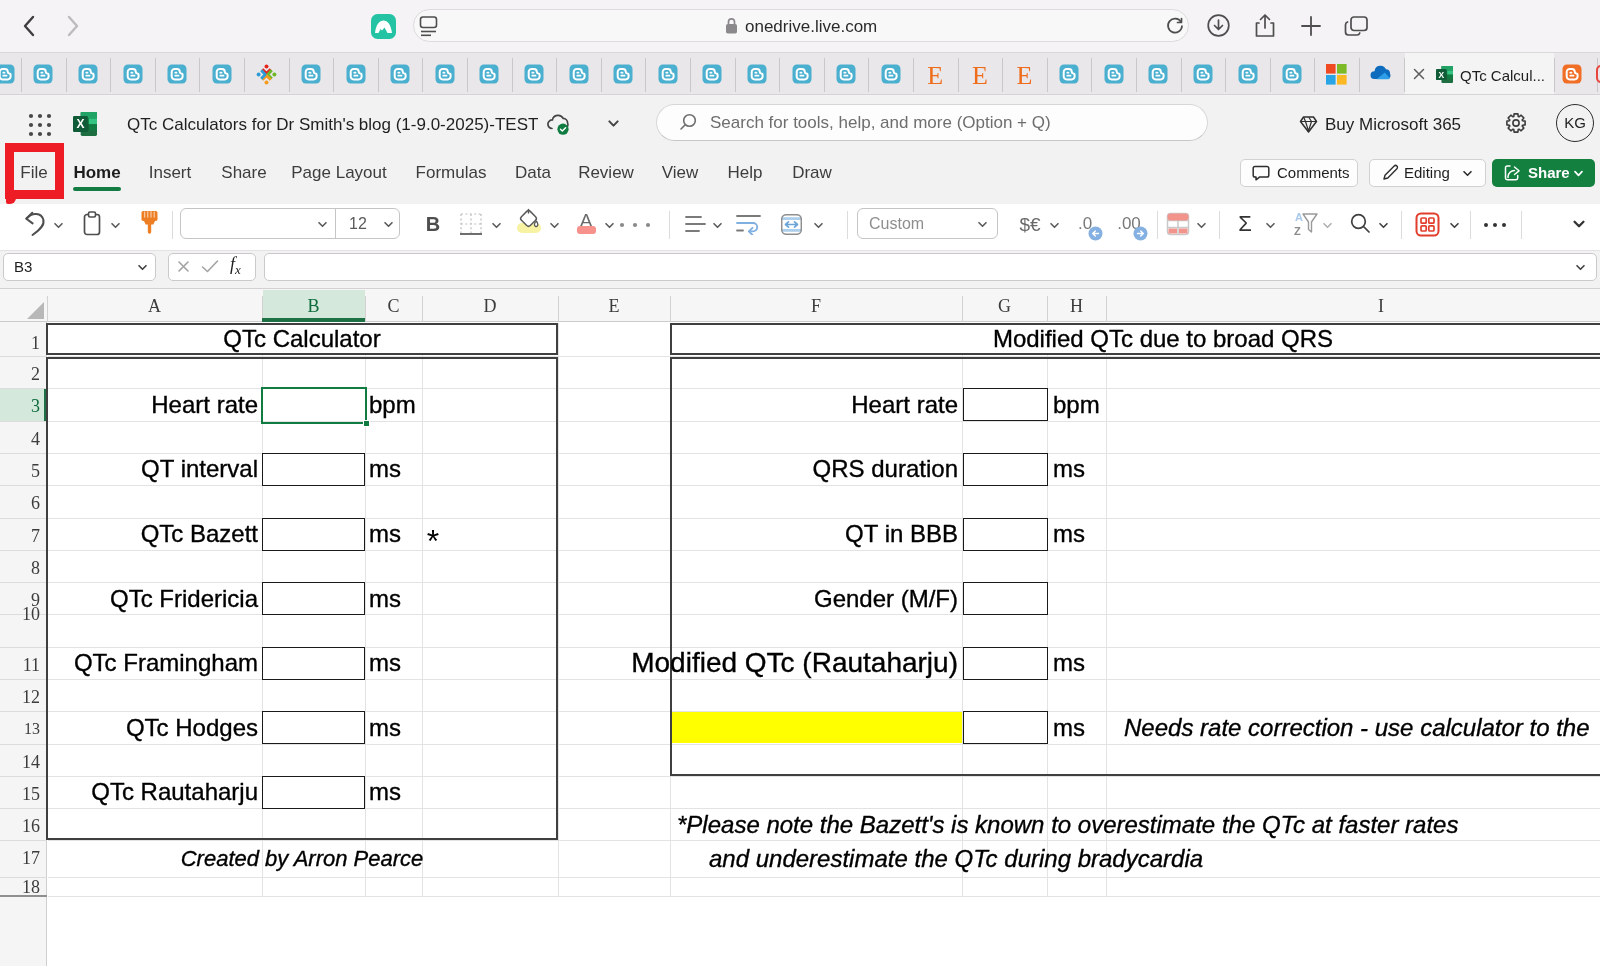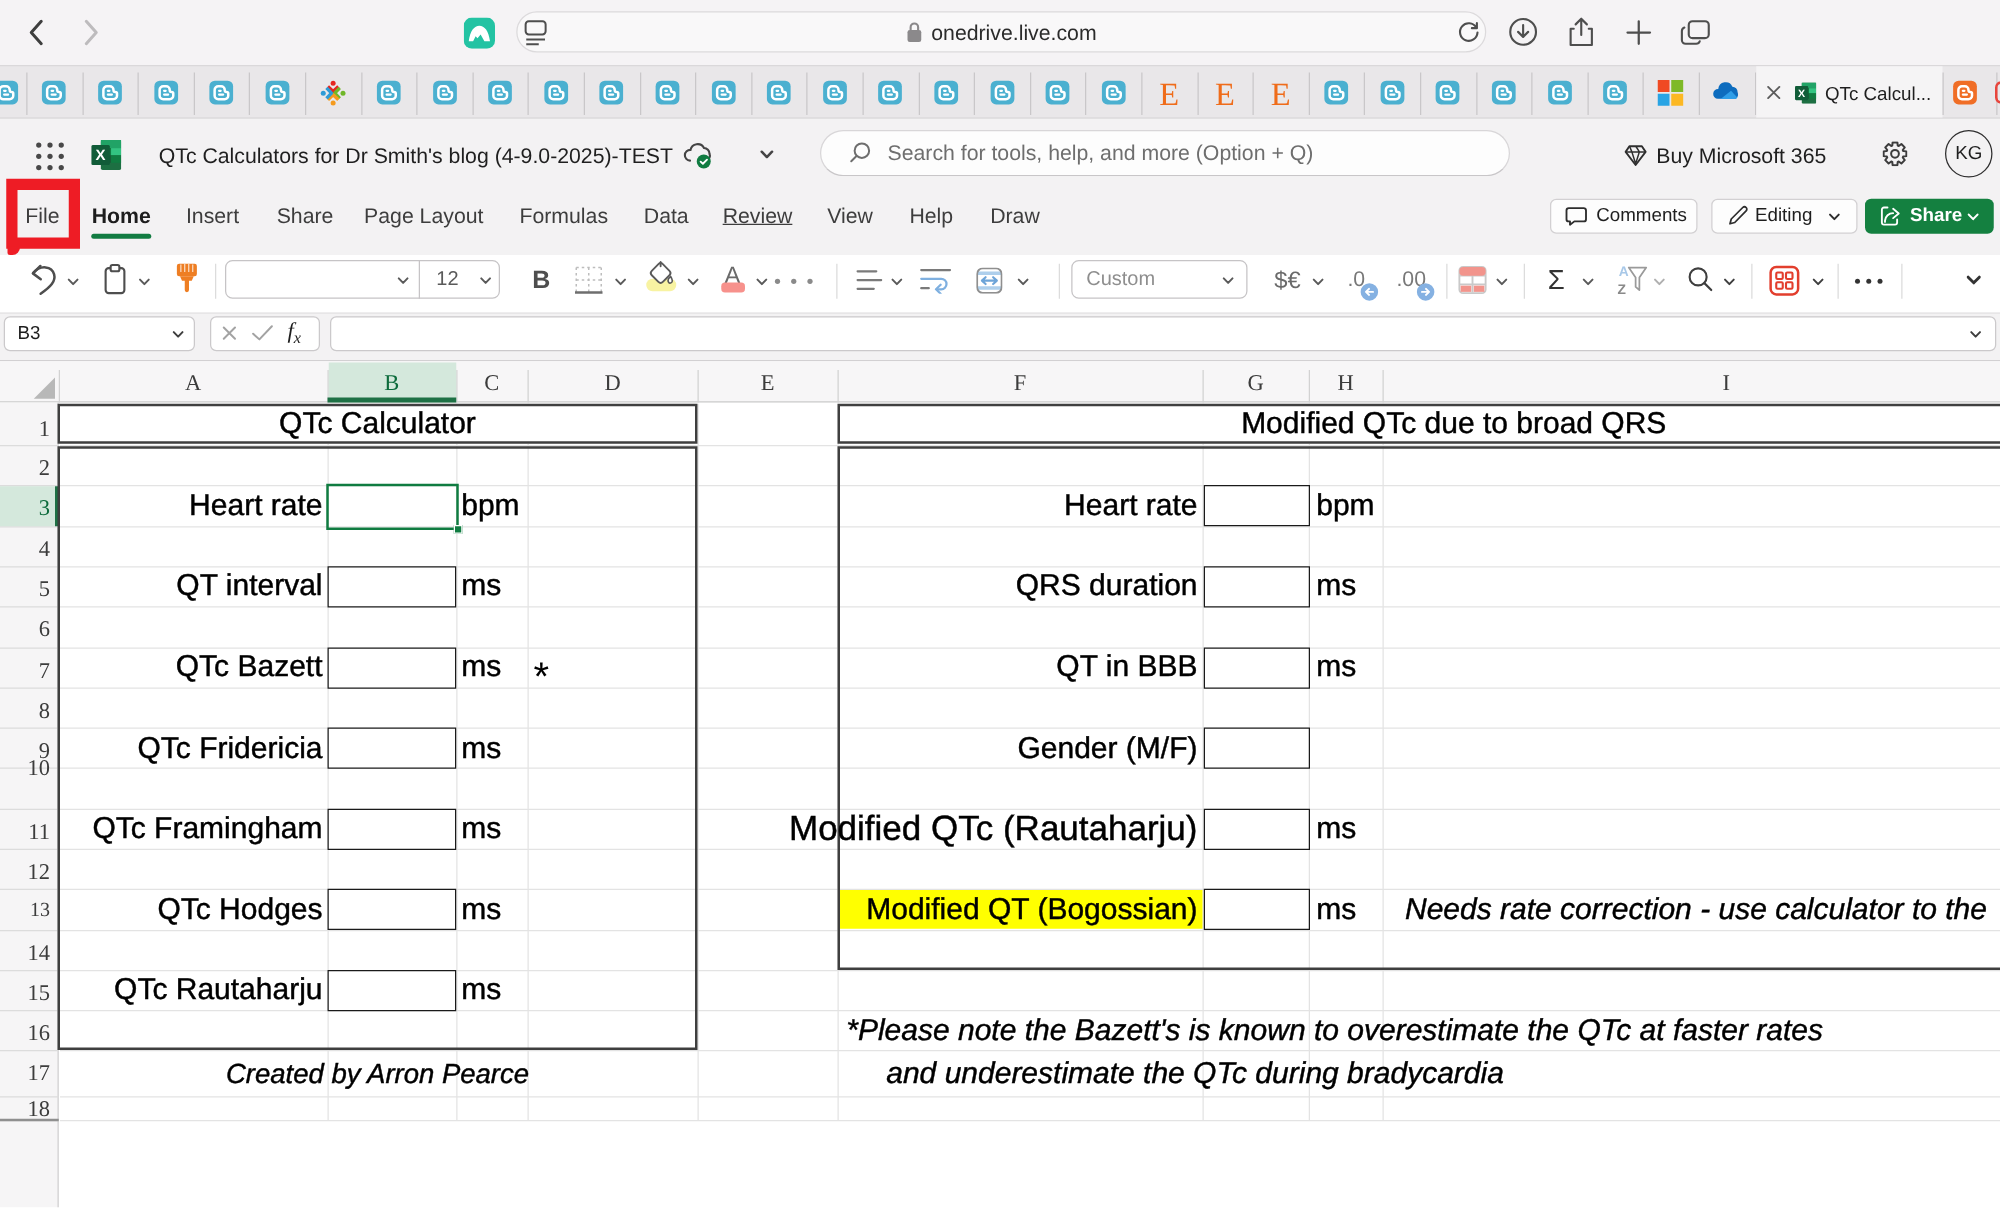--- a/index.html
+++ b/index.html
@@ -300,21 +300,21 @@
 <svg class="ap" style="left:73px;top:112px;" width="24" height="24" viewBox="0 0 24 24">
       <rect x="7.68" y="0" width="16.32" height="24" rx="1.44" fill="#1d6f42"></rect>
       <rect x="7.68" y="0" width="16.32" height="6.48" fill="#21a366"></rect>
       <rect x="7.68" y="6.48" width="8.16" height="5.76" fill="#107c41"></rect>
       <rect x="15.84" y="6.48" width="8.16" height="5.76" fill="#33c481"></rect>
       <rect x="7.68" y="12.24" width="8.16" height="6.0" fill="#185c37"></rect>
       <rect x="15.84" y="12.24" width="8.16" height="6.0" fill="#107c41"></rect>
       <rect x="0" y="4.08" width="14.879999999999999" height="15.84" rx="1.2000000000000002" fill="#115c38"></rect>
       <text x="7.4399999999999995" y="12.0" text-anchor="middle" dominant-baseline="central" font-family="Liberation Sans" font-weight="bold" font-size="12.0" fill="#fff">X</text>
     </svg>
-<div class="ap" style="font-size:17px;color:#1f1f1f;font-weight:400;line-height:27px;height:27px;top:110.5px;white-space:nowrap;left:127px;">QTc Calculators for Dr Smith's blog (4-9.0-2025)-TEST</div>
+<div class="ap" style="font-size:17px;color:#1f1f1f;font-weight:400;line-height:27px;height:27px;top:110.5px;white-space:nowrap;left:127px;">QTc Calculators for Dr Smith's blog (1-9.0-2025)-TEST</div>
 <svg class="ap" style="left:545px;top:112px;" width="27" height="24" viewBox="0 0 27 24">
       <path d="M7 16.5 a4.3 4.3 0 0 1 0.4 -8.6 a5.8 5.8 0 0 1 10.8 -1.5 a4.6 4.6 0 0 1 4.4 4.6 a4.2 4.2 0 0 1 -2.2 5.4" stroke="#444" stroke-width="1.7" fill="none" stroke-linecap="round"></path>
       <circle cx="18" cy="17.2" r="5.6" fill="#107c41"></circle>
       <path d="M15.5 17.3 L17.3 19 L20.6 15.7" stroke="#fff" stroke-width="1.5" fill="none" stroke-linecap="round" stroke-linejoin="round"></path>
     </svg>
 <svg class="ap" style="left:607.4px;top:117.4px" width="13" height="13" viewBox="0 0 11 11">
       <path d="M2 3.7 L5.5 7.3 L9 3.7" stroke="#444" stroke-width="1.7" fill="none" stroke-linecap="round" stroke-linejoin="round"></path>
     </svg>
 <div class="ap" style="left:656px;top:104px;width:552px;height:37px;background:#fdfdfd;border:1px solid #d8d6d8;border-radius:18.5px;border-bottom-color:#c8c6c8;box-sizing:border-box;"></div>
 <svg class="ap" style="left:679px;top:113px;" width="18" height="18" viewBox="0 0 18 18">
@@ -333,21 +333,21 @@
     </svg>
 <div class="ap" style="left:1556px;top:104px;width:38px;height:38px;border:1.6px solid #2e2e2e;border-radius:50%;box-sizing:border-box;text-align:center;line-height:35px;font-size:15px;color:#1f1f1f;">KG</div>
 <div class="ap" style="font-size:17px;color:#3d3d3d;font-weight:400;line-height:27px;height:27px;top:158.5px;white-space:nowrap;left:-366px;width:800px;text-align:center;">File</div>
 <div class="ap" style="font-size:17px;color:#1d1d1d;font-weight:600;line-height:27px;height:27px;top:158.5px;white-space:nowrap;left:-303px;width:800px;text-align:center;">Home</div>
 <div class="ap" style="left:73px;top:187px;width:48px;height:3.5px;background:#127c42;border-radius:2px;"></div>
 <div class="ap" style="font-size:17px;color:#3d3d3d;font-weight:400;line-height:27px;height:27px;top:158.5px;white-space:nowrap;left:-230px;width:800px;text-align:center;">Insert</div>
 <div class="ap" style="font-size:17px;color:#3d3d3d;font-weight:400;line-height:27px;height:27px;top:158.5px;white-space:nowrap;left:-156px;width:800px;text-align:center;">Share</div>
 <div class="ap" style="font-size:17px;color:#3d3d3d;font-weight:400;line-height:27px;height:27px;top:158.5px;white-space:nowrap;left:-61px;width:800px;text-align:center;">Page Layout</div>
 <div class="ap" style="font-size:17px;color:#3d3d3d;font-weight:400;line-height:27px;height:27px;top:158.5px;white-space:nowrap;left:51px;width:800px;text-align:center;">Formulas</div>
 <div class="ap" style="font-size:17px;color:#3d3d3d;font-weight:400;line-height:27px;height:27px;top:158.5px;white-space:nowrap;left:133px;width:800px;text-align:center;">Data</div>
-<div class="ap" style="font-size:17px;color:#3d3d3d;font-weight:400;line-height:27px;height:27px;top:158.5px;white-space:nowrap;left:206px;width:800px;text-align:center;text-decoration:underline;">Review</div>
+<div class="ap" style="font-size:17px;color:#3d3d3d;font-weight:400;line-height:27px;height:27px;top:158.5px;white-space:nowrap;left:206px;width:800px;text-align:center;">Review</div>
 <div class="ap" style="font-size:17px;color:#3d3d3d;font-weight:400;line-height:27px;height:27px;top:158.5px;white-space:nowrap;left:280px;width:800px;text-align:center;">View</div>
 <div class="ap" style="font-size:17px;color:#3d3d3d;font-weight:400;line-height:27px;height:27px;top:158.5px;white-space:nowrap;left:345px;width:800px;text-align:center;">Help</div>
 <div class="ap" style="font-size:17px;color:#3d3d3d;font-weight:400;line-height:27px;height:27px;top:158.5px;white-space:nowrap;left:412px;width:800px;text-align:center;">Draw</div>
 <div class="ap" style="left:5px;top:143px;width:59px;height:56px;border:9px solid #ee1c25;box-sizing:border-box;"></div>
 <div class="ap" style="left:6px;top:197px;width:10px;height:7px;background:#ee1c25;border-radius:0 0 6px 2px;"></div>
 <div class="ap" style="left:1240px;top:159px;width:118px;height:28px;background:#fdfdfd;border:1px solid #d2d0d2;border-radius:5px;box-sizing:border-box;"></div>
 <svg class="ap" style="left:1252px;top:165px;" width="18" height="16" viewBox="0 0 18 16">
       <path d="M3 1.5 h12 a1.8 1.8 0 0 1 1.8 1.8 v7 a1.8 1.8 0 0 1 -1.8 1.8 h-7.5 L4 14.8 v-2.7 H3 a1.8 1.8 0 0 1 -1.8 -1.8 v-7 A1.8 1.8 0 0 1 3 1.5 Z" stroke="#2e2e2e" stroke-width="1.5" fill="none" stroke-linejoin="round"></path>
     </svg>
 <div class="ap" style="font-size:15px;color:#1e1e1e;font-weight:400;line-height:25px;height:25px;top:160.0px;white-space:nowrap;left:1277px;">Comments</div>
@@ -661,21 +661,20 @@
 <div class="ap" style="font-size:24px;color:#000;font-weight:400;line-height:34px;height:34px;top:646.0px;white-space:nowrap;left:369px;-webkit-text-stroke:0.35px #000;">ms</div>
 <div class="ap" style="font-size:24px;color:#000;font-weight:400;line-height:34px;height:34px;top:710.5px;white-space:nowrap;left:369px;-webkit-text-stroke:0.35px #000;">ms</div>
 <div class="ap" style="font-size:24px;color:#000;font-weight:400;line-height:34px;height:34px;top:775.0px;white-space:nowrap;left:369px;-webkit-text-stroke:0.35px #000;">ms</div>
 <div class="ap" style="font-size:32px;color:#000;font-weight:400;line-height:42px;height:42px;top:520.0px;white-space:nowrap;left:33px;width:800px;text-align:center;">*</div>
 <div class="ap" style="font-size:22px;color:#000;font-weight:400;line-height:32px;height:32px;top:842.5px;white-space:nowrap;left:-98px;width:800px;text-align:center;font-style:italic;-webkit-text-stroke:0.35px #000;">Created by Arron Pearce</div>
 <div class="ap" style="font-size:24px;color:#000;font-weight:400;line-height:34px;height:34px;top:387.5px;white-space:nowrap;right:642px;text-align:right;-webkit-text-stroke:0.35px #000;">Heart rate</div>
 <div class="ap" style="font-size:24px;color:#000;font-weight:400;line-height:34px;height:34px;top:452.0px;white-space:nowrap;right:642px;text-align:right;-webkit-text-stroke:0.35px #000;">QRS duration</div>
 <div class="ap" style="font-size:24px;color:#000;font-weight:400;line-height:34px;height:34px;top:517.0px;white-space:nowrap;right:642px;text-align:right;-webkit-text-stroke:0.35px #000;">QT in BBB</div>
 <div class="ap" style="font-size:24px;color:#000;font-weight:400;line-height:34px;height:34px;top:581.5px;white-space:nowrap;right:642px;text-align:right;-webkit-text-stroke:0.35px #000;">Gender (M/F)</div>
 <div class="ap" style="font-size:28px;color:#000;font-weight:400;line-height:34px;height:34px;top:646.0px;white-space:nowrap;right:642px;text-align:right;-webkit-text-stroke:0.35px #000;">Modified QTc (Rautaharju)</div>
-<div class="ap" style="font-size:24px;color:#000;font-weight:400;line-height:34px;height:34px;top:710.5px;white-space:nowrap;right:642px;text-align:right;-webkit-text-stroke:0.35px #000;">Modified QT (Bogossian)</div>
 <div class="ap" style="font-size:24px;color:#000;font-weight:400;line-height:34px;height:34px;top:387.5px;white-space:nowrap;left:1053px;-webkit-text-stroke:0.35px #000;">bpm</div>
 <div class="ap" style="font-size:24px;color:#000;font-weight:400;line-height:34px;height:34px;top:452.0px;white-space:nowrap;left:1053px;-webkit-text-stroke:0.35px #000;">ms</div>
 <div class="ap" style="font-size:24px;color:#000;font-weight:400;line-height:34px;height:34px;top:517.0px;white-space:nowrap;left:1053px;-webkit-text-stroke:0.35px #000;">ms</div>
 <div class="ap" style="font-size:24px;color:#000;font-weight:400;line-height:34px;height:34px;top:646.0px;white-space:nowrap;left:1053px;-webkit-text-stroke:0.35px #000;">ms</div>
 <div class="ap" style="font-size:24px;color:#000;font-weight:400;line-height:34px;height:34px;top:710.5px;white-space:nowrap;left:1053px;-webkit-text-stroke:0.35px #000;">ms</div>
 <div class="ap" style="font-size:24px;color:#000;font-weight:400;line-height:34px;height:34px;top:710.5px;white-space:nowrap;left:1124px;font-style:italic;-webkit-text-stroke:0.35px #000;">Needs rate correction - use calculator to the</div>
 <div class="ap" style="font-size:24px;color:#000;font-weight:400;line-height:34px;height:34px;top:808.0px;white-space:nowrap;left:677px;font-style:italic;-webkit-text-stroke:0.35px #000;">*Please note the Bazett's is known to overestimate the QTc at faster rates</div>
 <div class="ap" style="font-size:24px;color:#000;font-weight:400;line-height:34px;height:34px;top:841.5px;white-space:nowrap;left:677px;font-style:italic;margin-left:32px;-webkit-text-stroke:0.35px #000;">and underestimate the QTc during bradycardia</div>
 </div>
 </body></html>

